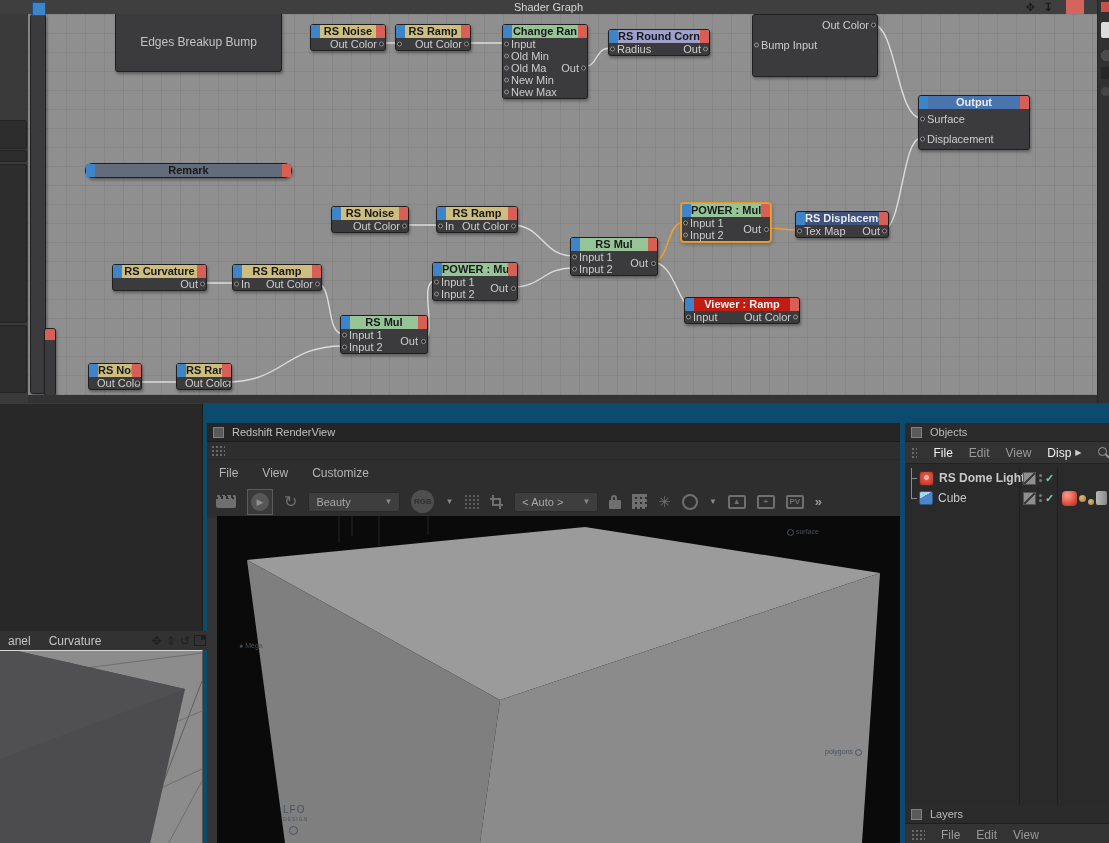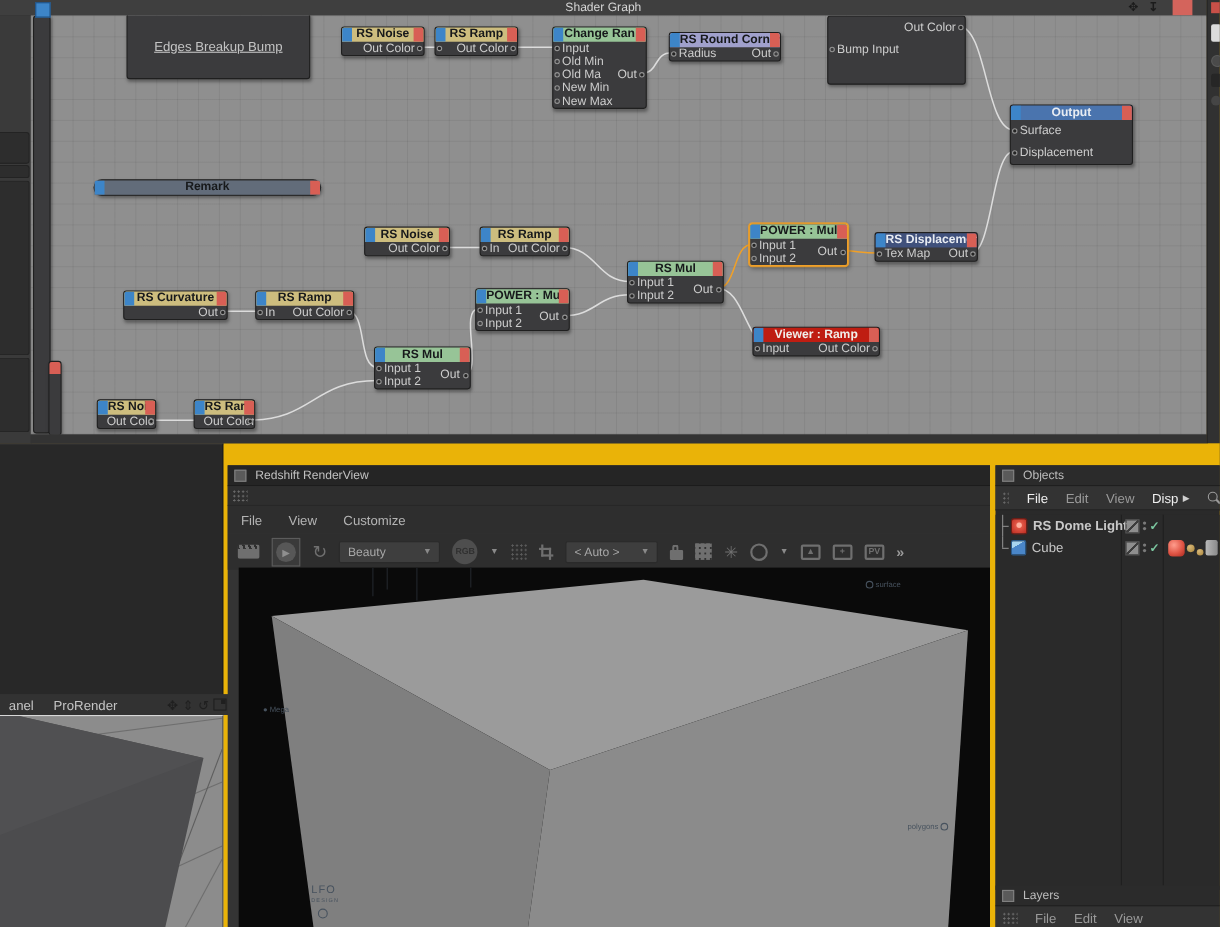--- a/index.html
+++ b/index.html
@@ -1,16 +1,16 @@
 <!DOCTYPE html>
 <html><head>
 <meta charset="utf-8">
 <style>
   html,body{margin:0;padding:0;background:#2b2b2b;font-family:"Liberation Sans",sans-serif;}
-  .screen{position:relative;width:1109px;height:843px;background:#eab308;overflow:hidden;font-size:11px;color:#c8c8c8;}
+  .screen{position:relative;width:1109px;height:843px;background:#0c4a6e;overflow:hidden;font-size:11px;color:#c8c8c8;}
   .abs{position:absolute;}
 
   
   .sg-win{left:0;top:0;width:1097px;height:403px;background:#3a3a3a;}
   .sg-title{left:0;top:0;width:1097px;height:14px;background:#3f3f3f;border-bottom:1px solid #2c2c2c;}
   .sg-title-text{width:100%;text-align:center;line-height:14px;color:#d6d6d6;font-size:11px;}
   .sg-tb-ic{position:absolute;top:0;line-height:14px;color:#1b1b1b;font-size:11px;}
   .sg-corner{position:absolute;top:0;right:1px;width:18px;height:14px;background:#d4645c;}
   .blue-notch{left:32px;top:2px;width:12px;height:12px;background:#3d85c8;border:1px solid #1e4f80;}
   .sg-side{left:0;top:14px;width:28px;height:389px;background:#3a3a3a;border-right:1px solid #2e2e2e;}
@@ -28,21 +28,21 @@
   .sqL,.sqR{position:absolute;top:0;width:9px;height:13px;}
   .sqL{left:0;background:#3d85c8;border-radius:2px 0 0 0;}
   .sqR{right:0;background:#d85f55;border-radius:0 2px 0 0;}
   .nrow{position:relative;display:flex;white-space:nowrap;overflow:hidden;padding:0 8px;align-items:center;font-size:11px;}
   .lblR{margin-left:auto;}
   .port{position:absolute;top:50%;transform:translateY(-50%);width:5px;height:5px;border-radius:50%;border:1px solid #939393;background:#242424;box-sizing:border-box;}
   .port.h{background:#3b3b3d;}
   .pL{left:1px;} .pR{right:1px;}
   .nout{position:absolute;right:9px;display:flex;align-items:center;font-size:11px;}
   .oport{position:absolute;right:1px;width:5px;height:5px;border-radius:50%;border:1px solid #939393;background:#242424;box-sizing:border-box;}
-  .nremark{display:flex;align-items:center;justify-content:center;color:#c4c4c4;font-size:12px;text-decoration:underline;}
+  .nremark{display:flex;align-items:center;justify-content:center;color:#c4c4c4;font-size:12px;}
   .strip-corner{position:absolute;left:0;top:0;right:0;height:11px;border-radius:2px 2px 0 0;}
 
   
   .r-strip{left:1097px;top:0;width:12px;height:403px;background:#313131;border-left:1px solid #262626;}
   .r-strip .it{position:absolute;left:3px;}
 
   
   .rv{left:207px;top:423px;width:693px;height:420px;background:#343434;}
   .rv-title{height:18px;background:#252525;display:flex;align-items:center;gap:8px;padding-left:6px;color:#c0c0c0;border-bottom:1px solid #1c1c1c;}
   .winsq{width:9px;height:9px;background:#5a5a5a;border:1px solid #808080;}
@@ -358,21 +358,21 @@
     <div class="it" style="top:2px;width:8px;height:10px;background:#c85048;"></div>
     <div class="it" style="top:22px;width:9px;height:16px;background:#dcdcdc;border-radius:2px;"></div>
     <div class="it" style="top:50px;width:9px;height:9px;background:#4a4a4a;border-radius:50%;border:1px solid #5a5a5a;"></div>
     <div class="it" style="top:67px;width:9px;height:12px;background:#262626;border-radius:2px;"></div>
     <div class="it" style="top:87px;width:9px;height:9px;background:#454545;border-radius:50%;"></div>
   </div>
 
   <div class="abs lp-empty"></div>
   <div class="abs lp-tabs">
     <span class="menu-item">anel</span>
-    <span class="menu-item">ProRender</span>
+    <span class="menu-item">Curvature</span>
     <span class="tab-icons">
       <span class="ticon">✥</span>
       <span class="ticon">⇕</span>
       <span class="ticon">↺</span>
       <span class="winbox"></span>
     </span>
   </div>
   <div class="abs lp-view">
     <svg width="202" height="193">
       <line x1="0" y1="28" x2="202" y2="2" stroke="#6e6e6e" stroke-width="1"></line>

